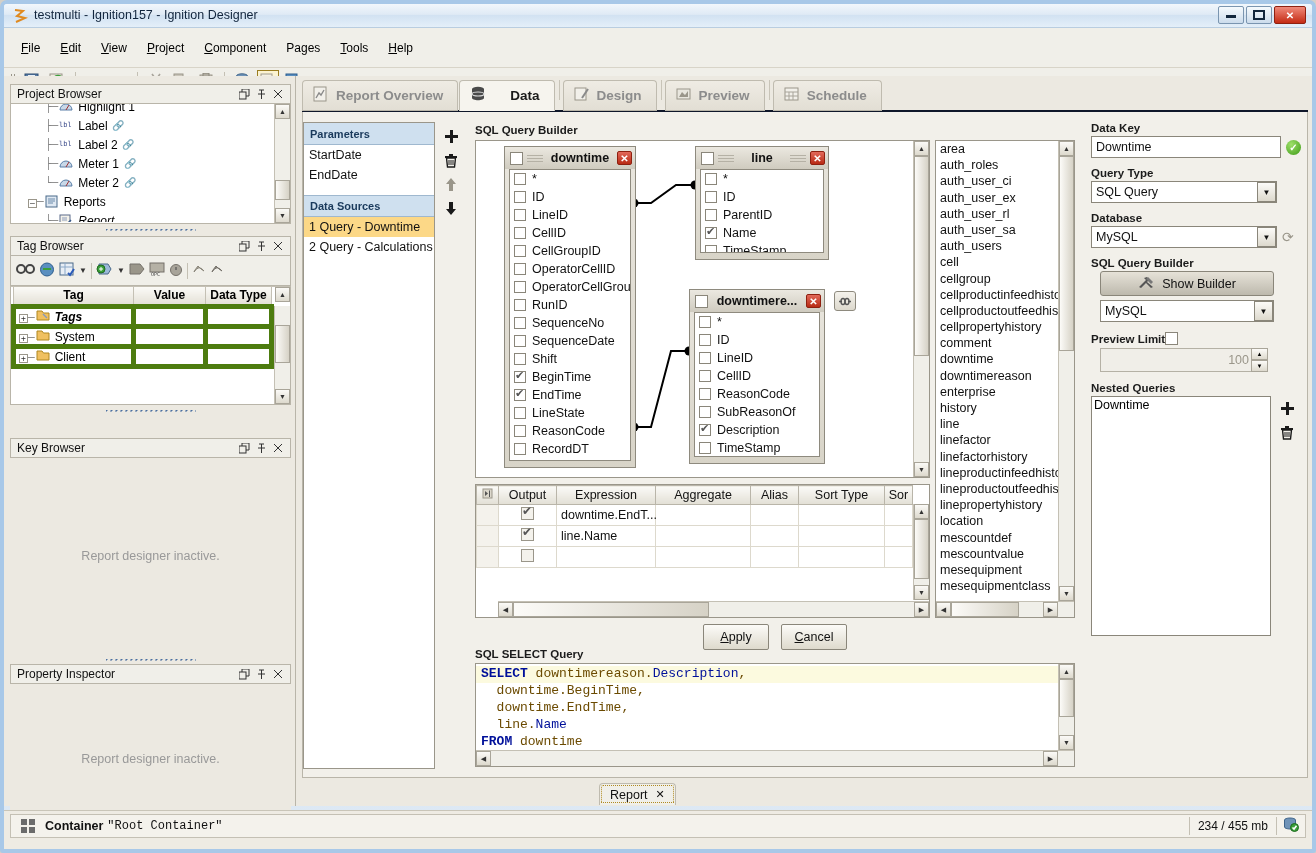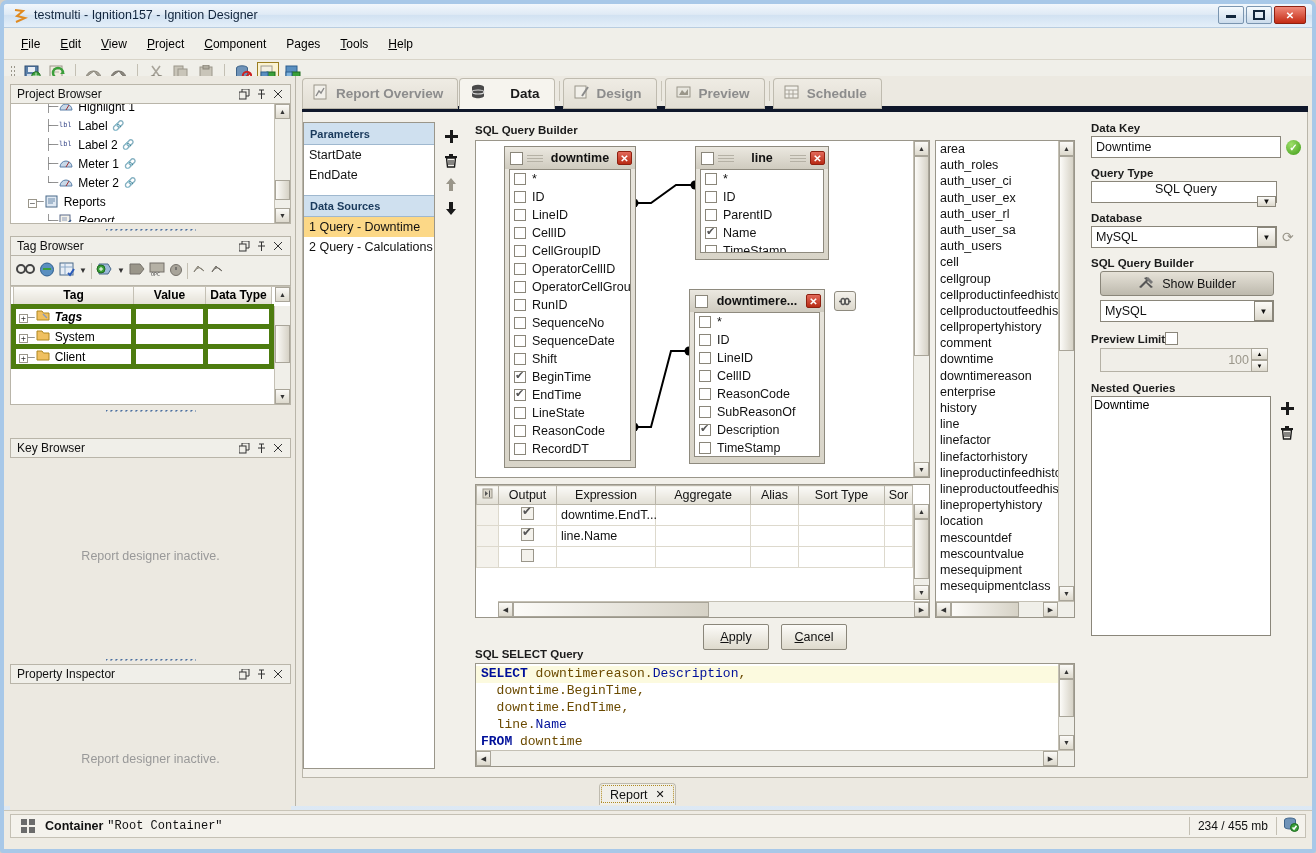--- a/index.html
+++ b/index.html
@@ -40,21 +40,21 @@
     background:linear-gradient(to bottom,#f6fafd,#ccdcec);
     display:flex; align-items:center; justify-content:center;
     font-size:10px; color:#12263c;
   }
   .win-btn.close {
     background:linear-gradient(to bottom,#f08a7a,#c42b14);
     border-color:#8f2010; color:#fff; width:32px; font-weight:bold;
   }
   
   #menubar {
-    height:32px; background:#f0efe9; border-bottom:1px solid #d8d4c8;
+    height:40px; background:#f0efe9; border-bottom:1px solid #d8d4c8;
     display:flex; align-items:center; padding-left:8px; gap:2px;
   }
   #menubar .mi {
     padding:3px 9px; font-size:12px; color:#000;
   }
   #menubar .mi u { text-decoration:underline; }
   
   #toolbar {
     height:26px; background:#f0efe9; border-bottom:1px solid #c9c5b8;
     display:flex; align-items:center; padding-left:6px; gap:3px;
@@ -112,21 +112,21 @@
   
   .tagtbl { width:100%; border-collapse:collapse; font-size:12px; }
   .tagtbl th { background:linear-gradient(to bottom,#fbfaf7,#e4e1d7);
     border:1px solid #c4c0b4; border-top:none; height:19px; font-weight:bold; font-size:12px; }
   .tagtbl td { border:5px solid #4d7c0f; height:19px; padding:0 3px; }
 
   .placeholder { color:#999; font-size:12.5px; text-align:center; }
 
   
   #tabstrip { position:absolute; left:6px; top:4px; right:4px; height:32px;
-     border-bottom:6px solid #0f172a; display:flex; align-items:center; }
+     border-bottom:2px solid #0f172a; display:flex; align-items:flex-start; }
   .tab { height:31px; padding:0 14px 0 10px; display:flex; align-items:center; gap:7px;
      font-size:13.5px; font-weight:bold; color:#8c8c8c;
      background:linear-gradient(to bottom,#efece4,#e2ded4);
      border:1px solid #bfbbaf; border-bottom:1px solid #b9b5a9; margin-right:1px;
      border-radius:4px 4px 0 0; }
   .tab.active { color:#1a1a1a; background:#f6f4ee; border-bottom:1px solid #f6f4ee;gap:24px; }
   .tabsep { width:1px; height:20px; background:#c8c4b8; margin:0 3px 5px; }
 
   
   #content { position:absolute; left:6px; top:36px; right:4px; bottom:28px;
@@ -1005,21 +1005,21 @@
         </div>
 
         <div id="props">
           <div class="plabel">Data Key</div>
           <div style="display:flex; align-items:center; gap:5px; margin-bottom:9px;">
             <div class="pfield" style="flex:1">Downtime</div>
             <div class="okdot">✓</div>
           </div>
 
           <div class="plabel">Query Type</div>
-          <div class="pcombo" style="margin-bottom:9px; width:186px;flex-direction:column;">
+          <div class="pcombo" style="margin-bottom:9px; width:186px;">
             <span>SQL Query</span>
             <span class="arrow">▼</span>
           </div>
 
           <div class="plabel">Database</div>
           <div style="display:flex; align-items:center; gap:5px; margin-bottom:9px;">
             <div class="pcombo" style="width:186px;">
               <span>MySQL</span>
               <span class="arrow">▼</span>
             </div>

